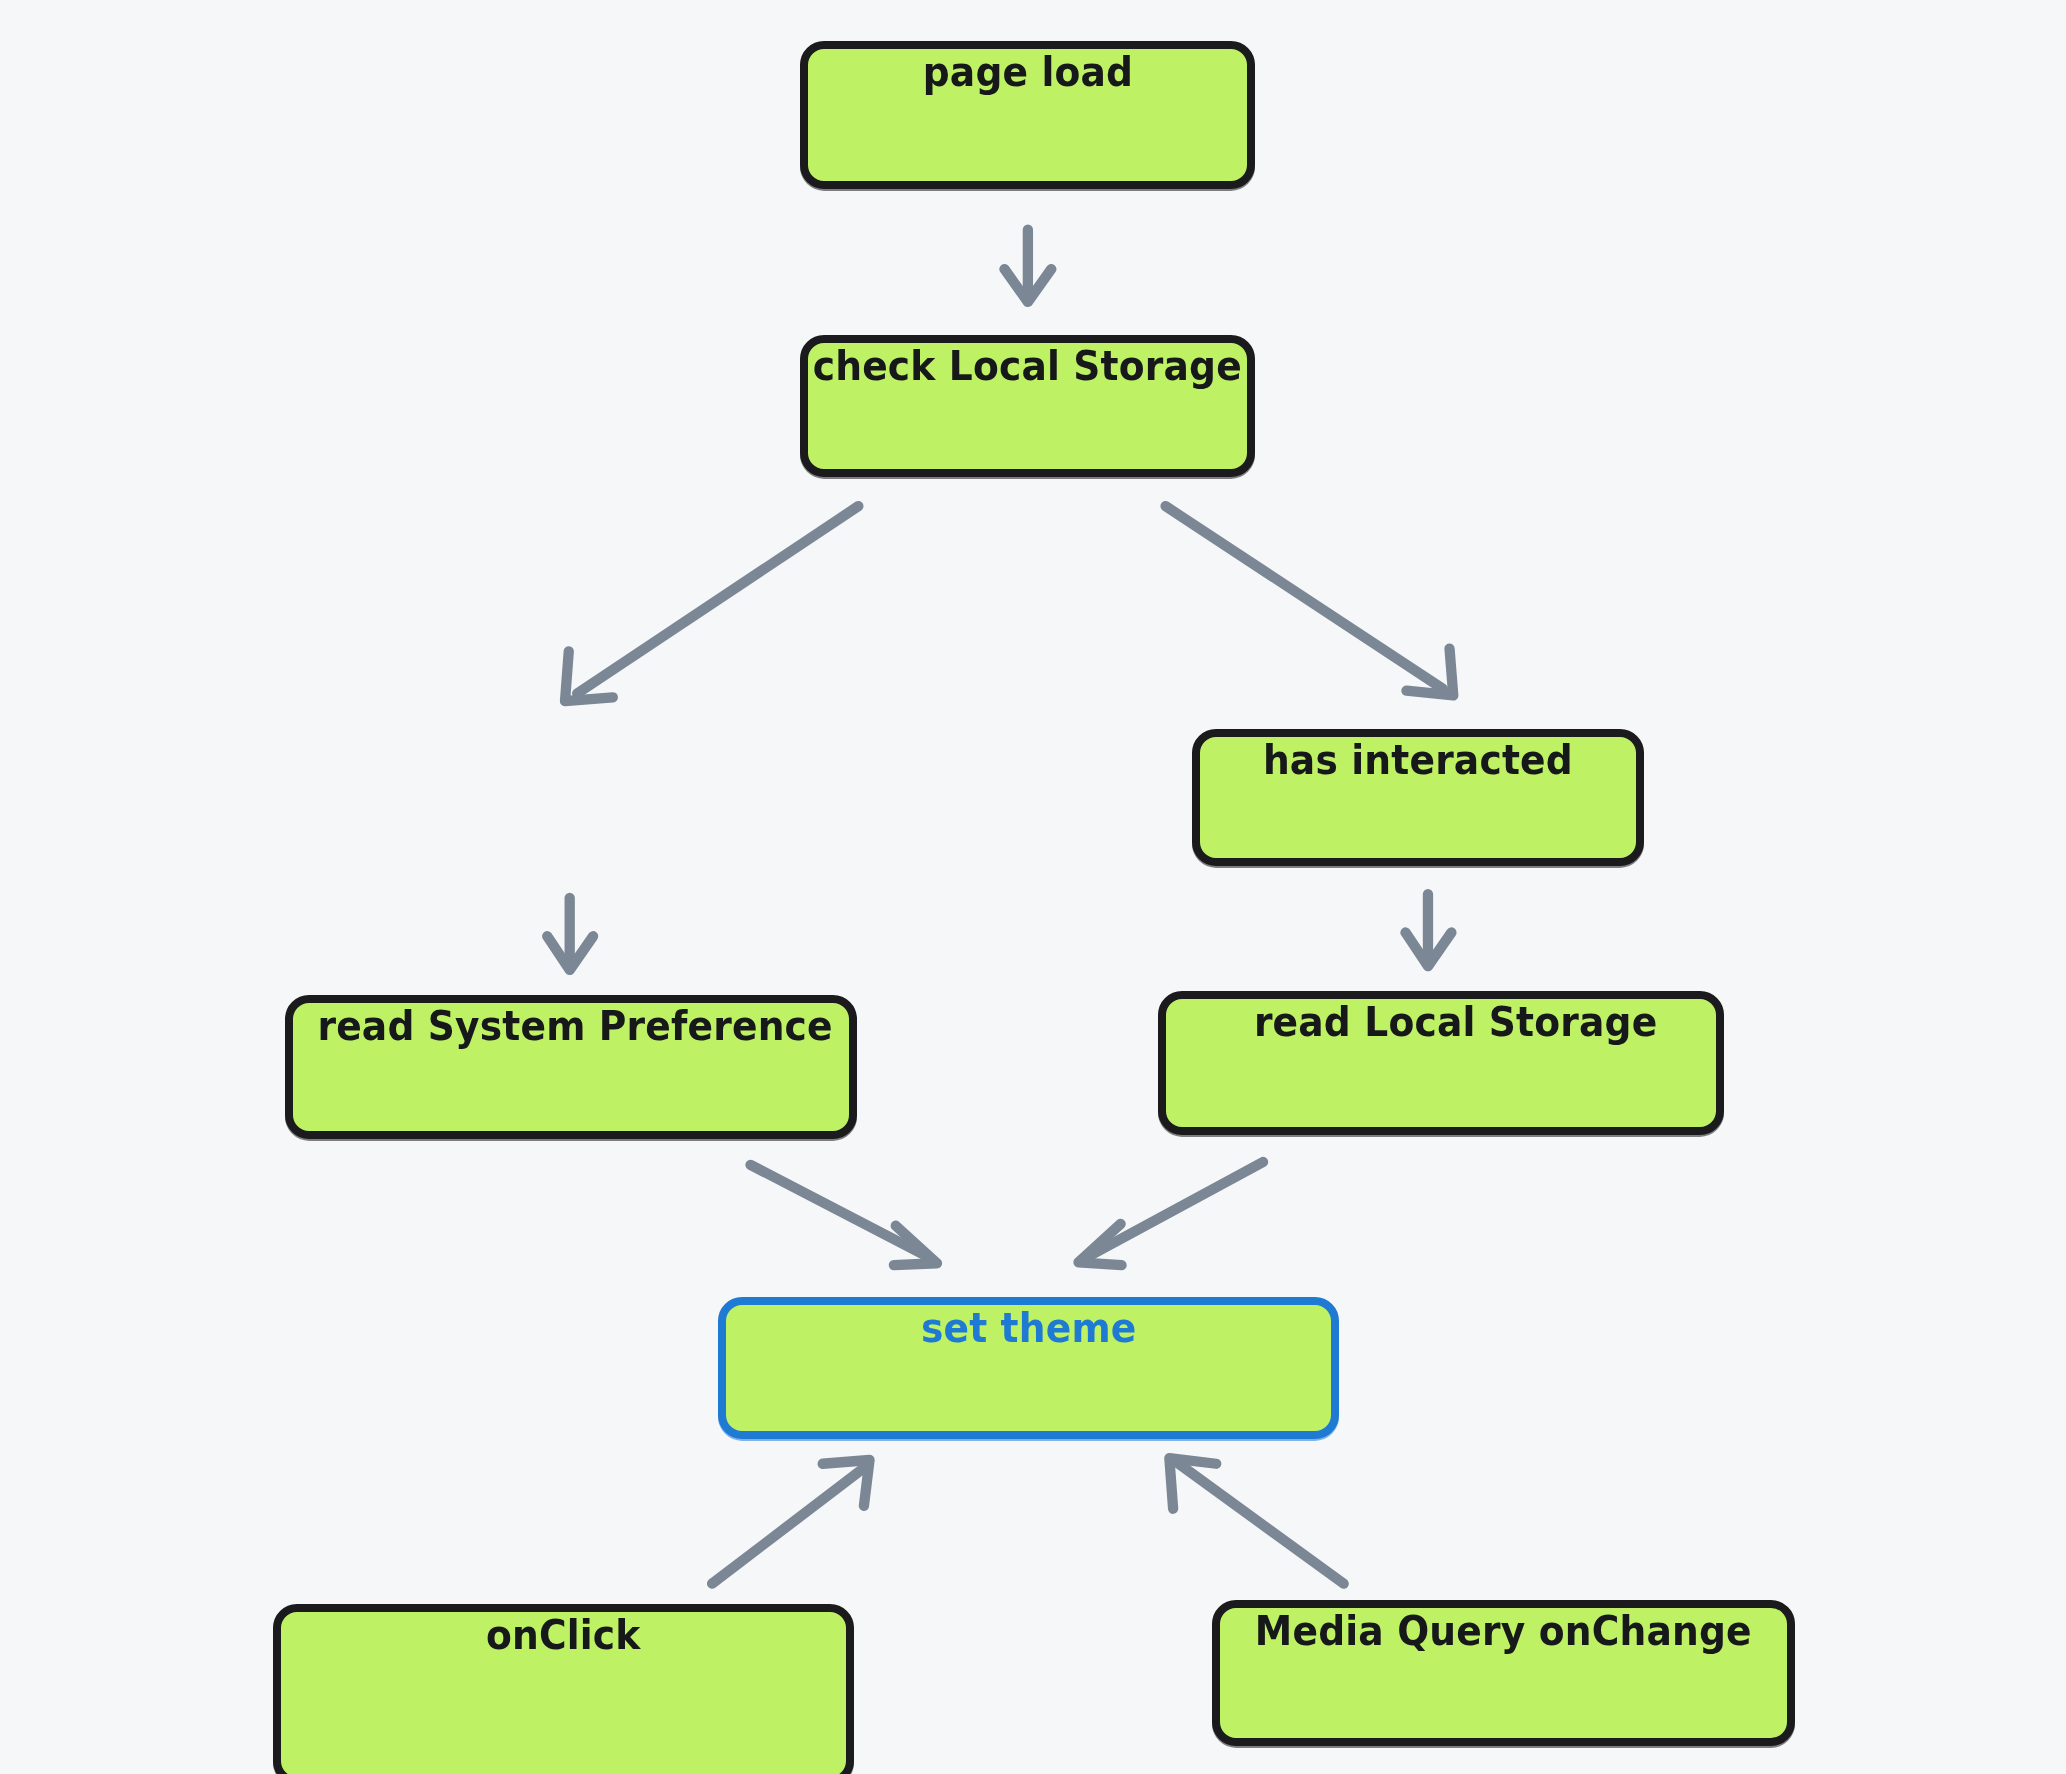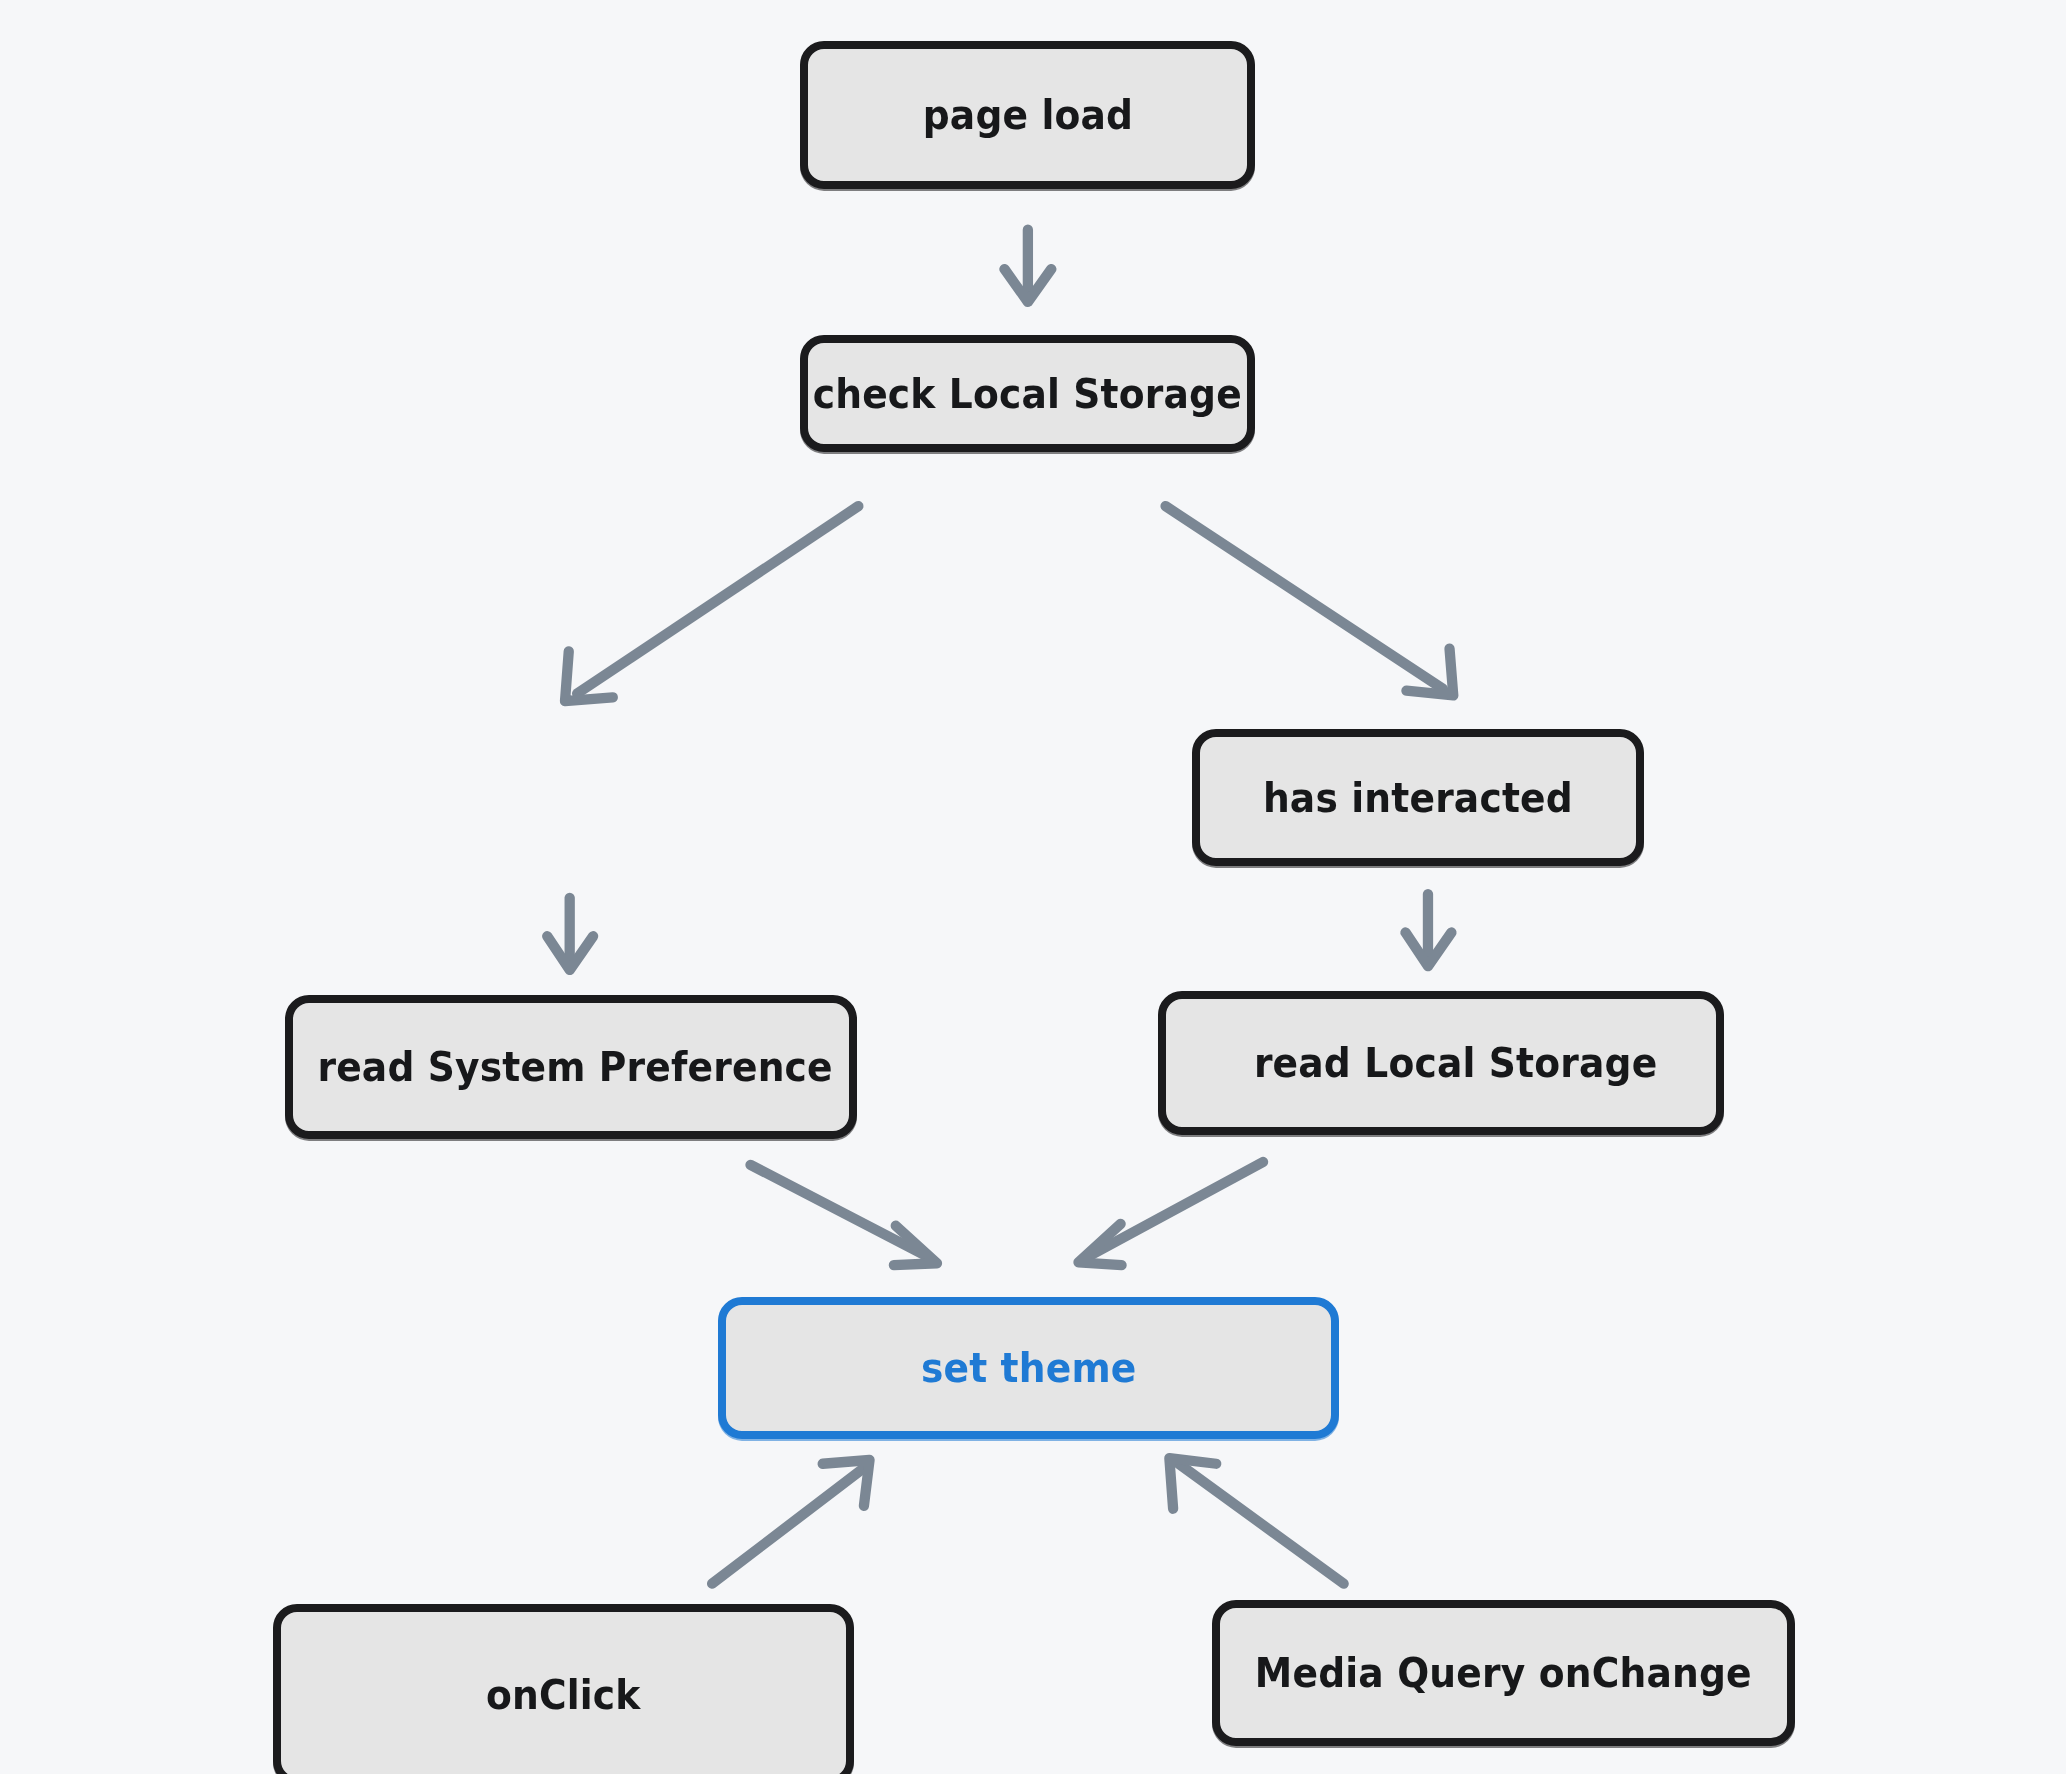--- a/index.html
+++ b/index.html
@@ -27,23 +27,22 @@
     top: 0;
     width: 2067px;
     height: 1775px;
     pointer-events: none;
   }
 
   .node {
     position: absolute;
     box-sizing: border-box;
     display: flex;
-    align-items: center;
     justify-content: center;
-    background: #e5e5e5;
+    background: #bef264;
     border: 8.4px solid #1b1b1d;
     border-radius: 24px;
     box-shadow: 0 1.9px 0 0 rgba(27,27,29,0.55);
   }
 
   .node .label {
     font-family: "DejaVu Sans", sans-serif;
     font-weight: 700;
     font-size: 40px;
     letter-spacing: 0.2px;
@@ -55,21 +54,21 @@
   .node.accent {
     border-color: #1f7ad4;
     box-shadow: 0 1.9px 0 0 rgba(31,122,212,0.55);
   }
   .node.accent .label {
     color: #1f7ad4;
   }
 
   
   #node-page-load      { left: 800px;  top: 41px;   width: 455px; height: 148px; }
-  #node-check-storage  { left: 800px;  top: 335px;  width: 455px; height: 117px; }
+  #node-check-storage  { left: 800px;  top: 335px;  width: 455px; height: 142px; }
   #node-not-interacted { left: 360px;  top: 733px;  width: 448px; height: 137px; }
   #node-has-interacted { left: 1192px; top: 729px;  width: 452px; height: 137px; }
   #node-read-system    { left: 285px;  top: 995px; width: 572px; height: 144px; padding-left: 8px; }
   #node-read-storage   { left: 1158px; top: 991px; width: 566px; height: 144px; padding-left: 29px; }
   #node-set-theme      { left: 718px;  top: 1297px; width: 621px; height: 142px; }
   #node-onclick        { left: 273px;  top: 1604px; width: 581px; height: 181px; }
   #node-media-query    { left: 1212px; top: 1600px; width: 583px; height: 146px; }
 </style>
 </head>
 <body>

